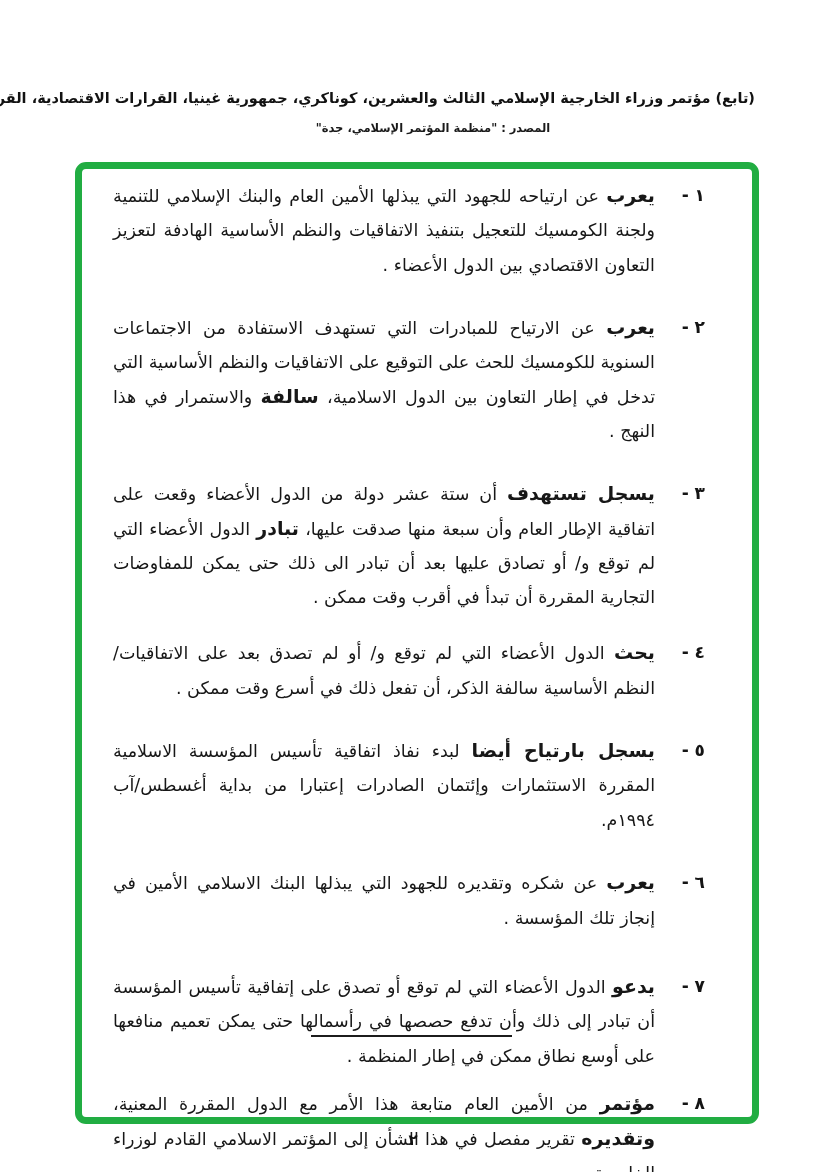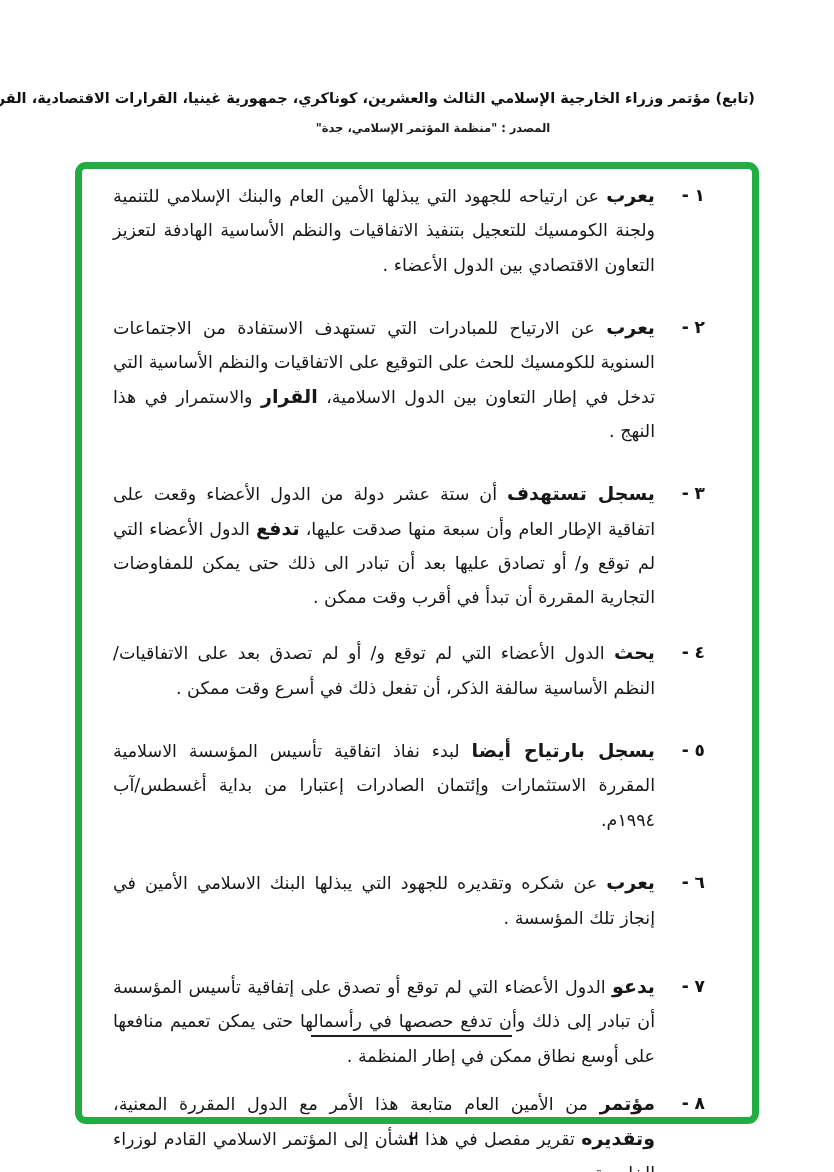--- a/index.html
+++ b/index.html
@@ -107,26 +107,26 @@
 
 <div class="list">
 
   <div class="item">
     <div class="num">١ -</div>
     <div class="para"><span class="seg-b">يعرب</span><span> عن ارتياحه للجهود التي يبذلها الأمين العام والبنك الإسلامي للتنمية ولجنة الكومسيك للتعجيل بتنفيذ الاتفاقيات والنظم الأساسية الهادفة لتعزيز التعاون الاقتصادي بين الدول الأعضاء .</span><span class="seg-b"></span><span></span></div>
   </div>
 
   <div class="item">
     <div class="num">٢ -</div>
-    <div class="para"><span class="seg-b">يعرب</span><span> عن الارتياح للمبادرات التي تستهدف الاستفادة من الاجتماعات السنوية للكومسيك للحث على التوقيع على الاتفاقيات والنظم الأساسية التي تدخل في إطار التعاون بين الدول الاسلامية، </span><span class="seg-b">القرار</span><span> والاستمرار في هذا النهج .</span></div>
+    <div class="para"><span class="seg-b">يعرب</span><span> عن الارتياح للمبادرات التي تستهدف الاستفادة من الاجتماعات السنوية للكومسيك للحث على التوقيع على الاتفاقيات والنظم الأساسية التي تدخل في إطار التعاون بين الدول الاسلامية، </span><span class="seg-b">سالفة</span><span> والاستمرار في هذا النهج .</span></div>
   </div>
 
   <div class="item">
     <div class="num">٣ -</div>
-    <div class="para"><span class="seg-b">يسجل تستهدف</span><span> أن ستة عشر دولة من الدول الأعضاء وقعت على اتفاقية الإطار العام وأن سبعة منها صدقت عليها، </span><span class="seg-b">تدفع</span><span> الدول الأعضاء التي لم توقع و/ أو تصادق عليها بعد أن تبادر الى ذلك حتى يمكن للمفاوضات التجارية المقررة أن تبدأ في أقرب وقت ممكن .</span></div>
+    <div class="para"><span class="seg-b">يسجل تستهدف</span><span> أن ستة عشر دولة من الدول الأعضاء وقعت على اتفاقية الإطار العام وأن سبعة منها صدقت عليها، </span><span class="seg-b">تبادر</span><span> الدول الأعضاء التي لم توقع و/ أو تصادق عليها بعد أن تبادر الى ذلك حتى يمكن للمفاوضات التجارية المقررة أن تبدأ في أقرب وقت ممكن .</span></div>
   </div>
 
   <div class="item">
     <div class="num">٤ -</div>
     <div class="para"><span class="seg-b">يحث</span><span> الدول الأعضاء التي لم توقع و/ أو لم تصدق بعد على الاتفاقيات/ النظم الأساسية سالفة الذكر، أن تفعل ذلك في أسرع وقت ممكن .</span><span class="seg-b"></span><span></span></div>
   </div>
 
   <div class="item">
     <div class="num">٥ -</div>
     <div class="para"><span class="seg-b">يسجل بارتياح أيضا</span><span> لبدء نفاذ اتفاقية تأسيس المؤسسة الاسلامية المقررة الاستثمارات وإئتمان الصادرات إعتبارا من بداية أغسطس/آب ١٩٩٤م.</span><span class="seg-b"></span><span></span></div>

